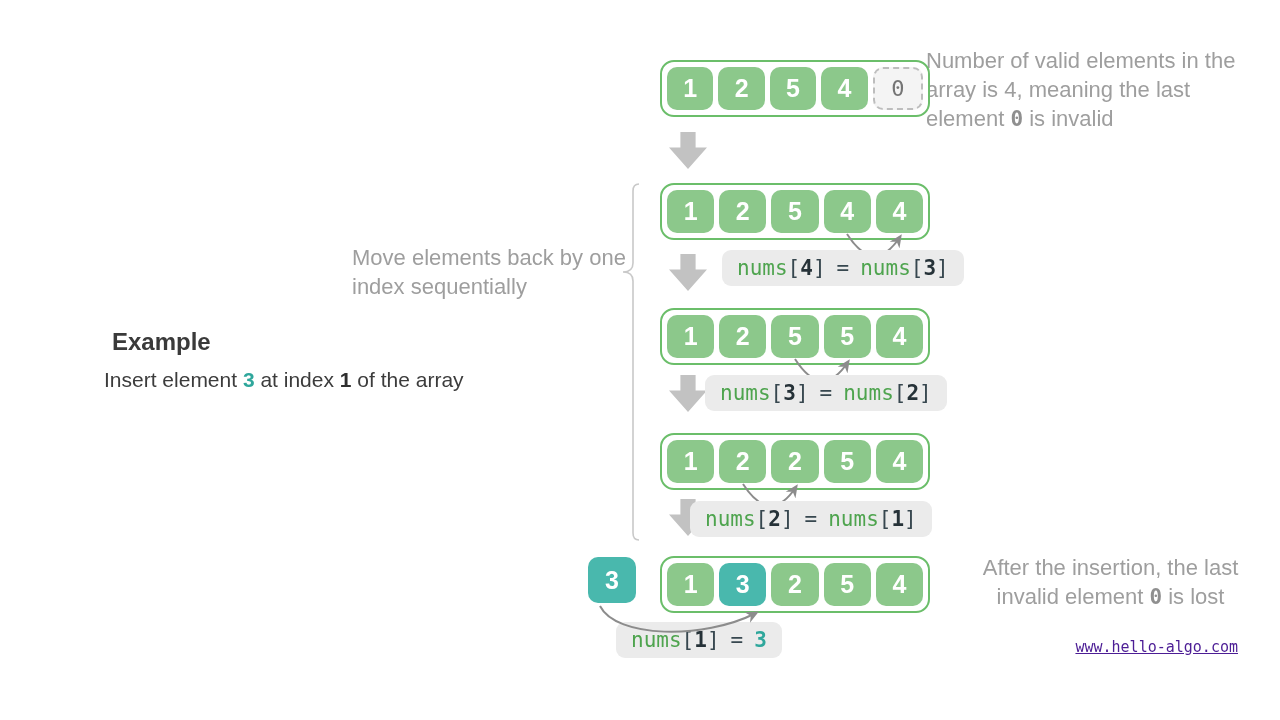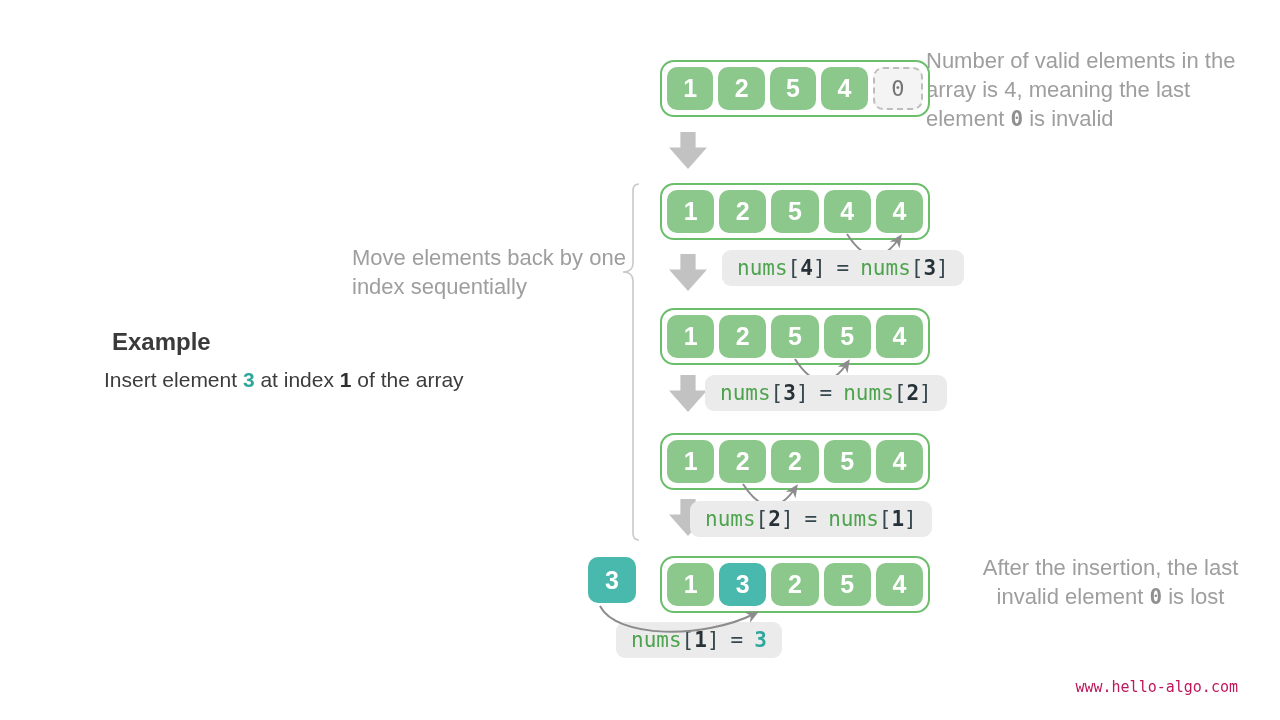--- a/index.html
+++ b/index.html
@@ -79,23 +79,23 @@
   .note-bottom { left: 953px; top: 553px; width: 315px; text-align: center; }
 
   
   .example-heading { left: 92px; top: 328px; font-size: 24px; font-weight: 700; color: #3A3A3A; margin-left: 20px; }
   .example-line { left: 104px; top: 368px; font-size: 21px; color: #3C3C3C; }
   .example-line .tealv { color: #2FA79C; font-weight: 700; }
   .example-line .boldv { font-weight: 700; color: #2F2F2F; }
 
   
   .footer {
-    right: 42px; top: 678px;
+    right: 42px; top: 638px;
     font-family: "DejaVu Sans Mono", monospace;
-    font-size: 15px; color: #be185d;
+    font-size: 15px; color: #4c1d95; text-decoration: underline;
   }
 
   svg { display: block; overflow: visible; }
   .arc-path { stroke: #8C8C8C; stroke-width: 2; fill: none; }
   .brace-path { stroke: #C9C9C9; stroke-width: 1.6; fill: none; }
 </style>
 </head>
 <body>
 
 <svg width="0" height="0" aria-hidden="true">

